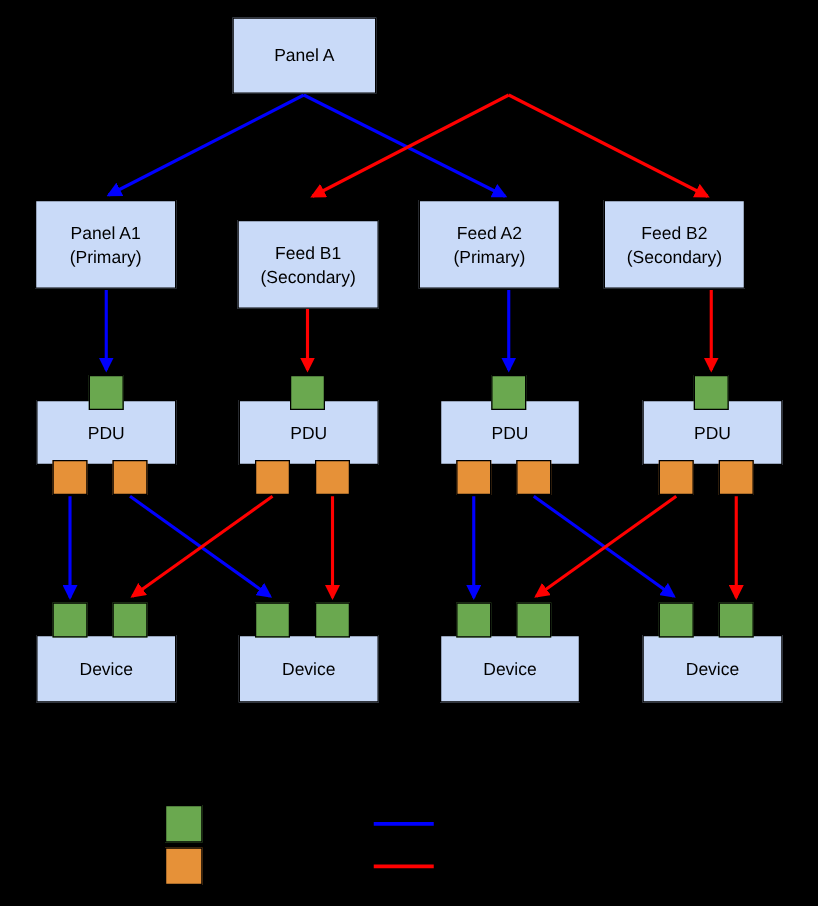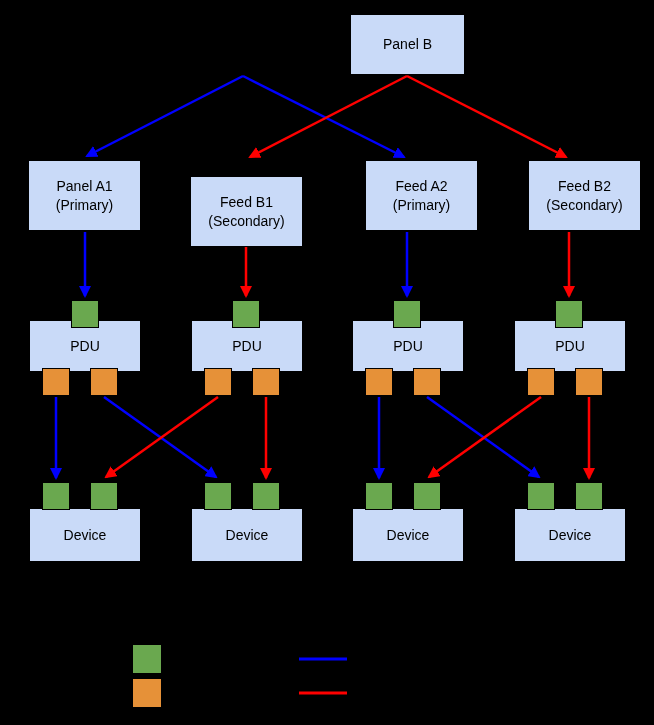--- a/index.html
+++ b/index.html
@@ -55,37 +55,37 @@
 
     <line class="arrow-blue" x1="379" y1="397" x2="379" y2="478"></line>
     <line class="arrow-blue" x1="427" y1="397" x2="539" y2="477"></line>
     <line class="arrow-red" x1="541" y1="397" x2="429" y2="477"></line>
     <line class="arrow-red" x1="589" y1="397" x2="589" y2="478"></line>
 
     <line class="legend-line-blue" x1="299" y1="659" x2="347" y2="659"></line>
     <line class="legend-line-red" x1="299" y1="693" x2="347" y2="693"></line>
   </svg>
 
-  <div class="box" style="left:350px;top:14px;width:115px;height:61px">
-    <span>Panel B</span>
+  <div class="box" style="left:186px;top:14px;width:115px;height:61px">
+    <span>Panel A</span>
   </div>
 
   <div class="box" style="left:28px;top:160px;width:113px;height:71px">
     <span>Panel A1</span>
     <span>(Primary)</span>
   </div>
   <div class="box" style="left:190px;top:176px;width:113px;height:71px">
     <span>Feed B1</span>
     <span>(Secondary)</span>
   </div>
-  <div class="box" style="left:365px;top:160px;width:113px;height:71px">
+  <div class="box" style="left:335px;top:160px;width:113px;height:71px">
     <span>Feed A2</span>
     <span>(Primary)</span>
   </div>
-  <div class="box" style="left:528px;top:160px;width:113px;height:71px">
+  <div class="box" style="left:483px;top:160px;width:113px;height:71px">
     <span>Feed B2</span>
     <span>(Secondary)</span>
   </div>
 
   <div class="box" style="left:29px;top:320px;width:112px;height:52px">
     <span>PDU</span>
   </div>
   <div class="box" style="left:191px;top:320px;width:112px;height:52px">
     <span>PDU</span>
   </div>

